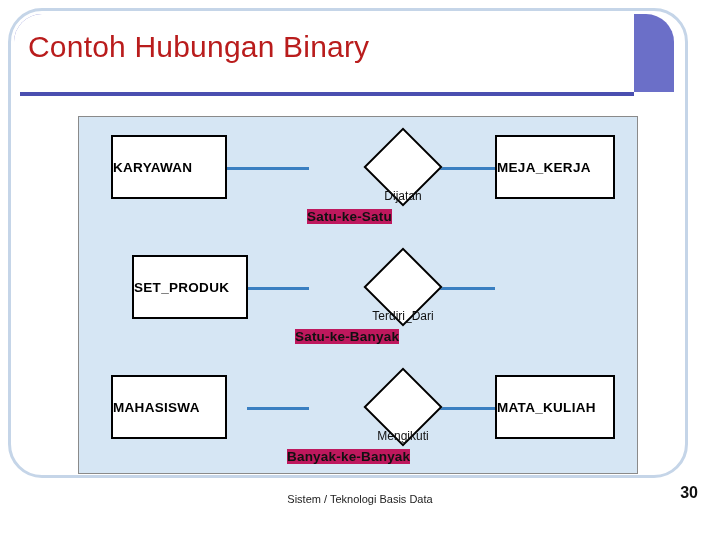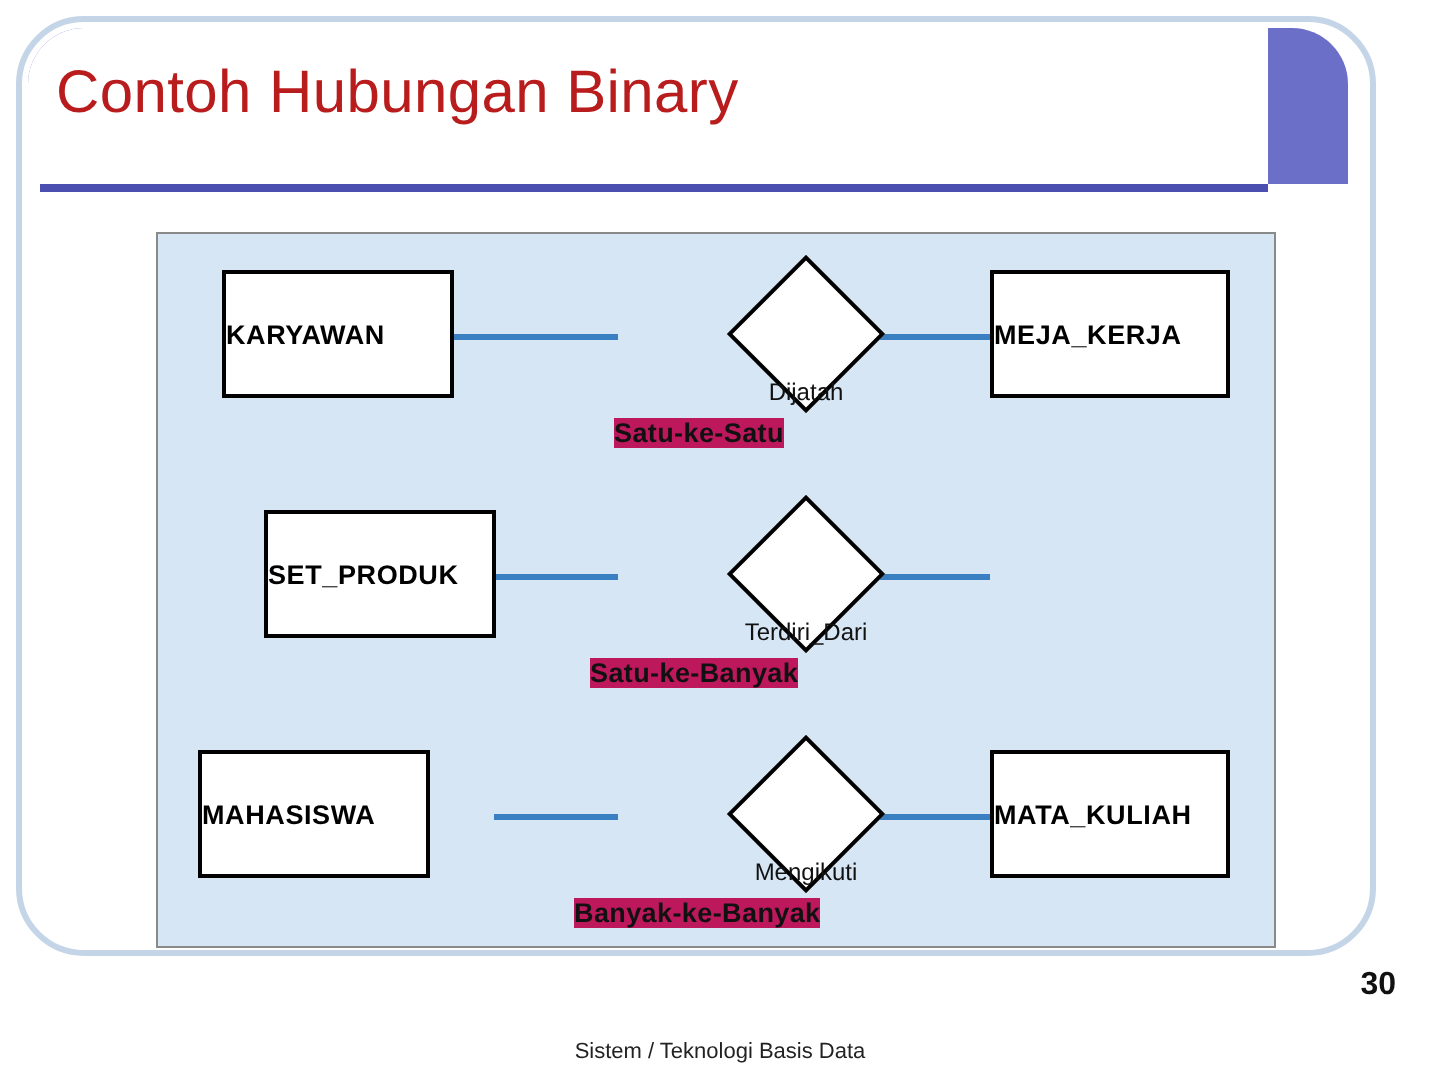--- a/index.html
+++ b/index.html
@@ -154,21 +154,21 @@
     font-weight: bold;
     color: #111111;
     letter-spacing: 0.2px;
     white-space: nowrap;
   }
 
   
   .footer-text {
     position: absolute;
     left: 0;
-    top: 520px;
+    top: 493px;
     width: 720px;
     text-align: center;
     font-size: 11px;
     color: #222222;
   }
   .page-number {
     position: absolute;
     right: 22px;
     top: 484px;
     font-size: 16px;
@@ -230,21 +230,21 @@
     <div class="connector" style="left:334px; top:290px; width:82px;"></div>
 
     <svg class="crow" width="22" height="26" style="left:148px; top:278px;" viewBox="0 0 22 26">
       <path d="M2 2 L18 13 L2 24" fill="none" stroke="#3a7fc1" stroke-width="3"></path>
     </svg>
 
     <svg class="crow" width="22" height="26" style="left:400px; top:278px;" viewBox="0 0 22 26">
       <path d="M20 2 L4 13 L20 24" fill="none" stroke="#3a7fc1" stroke-width="3"></path>
     </svg>
 
-    <div class="entity" style="left:20px; top:258px; width:116px; height:64px;">
+    <div class="entity" style="left:32px; top:258px; width:116px; height:64px;">
       <span>MAHASISWA</span>
     </div>
 
     <div class="rel" style="left:272px; top:254px;">
       <div class="diamond"></div>
       <div class="rel-label">Mengikuti</div>
     </div>
 
     <div class="entity" style="left:416px; top:258px; width:120px; height:64px;">
       <span>MATA_KULIAH</span>

